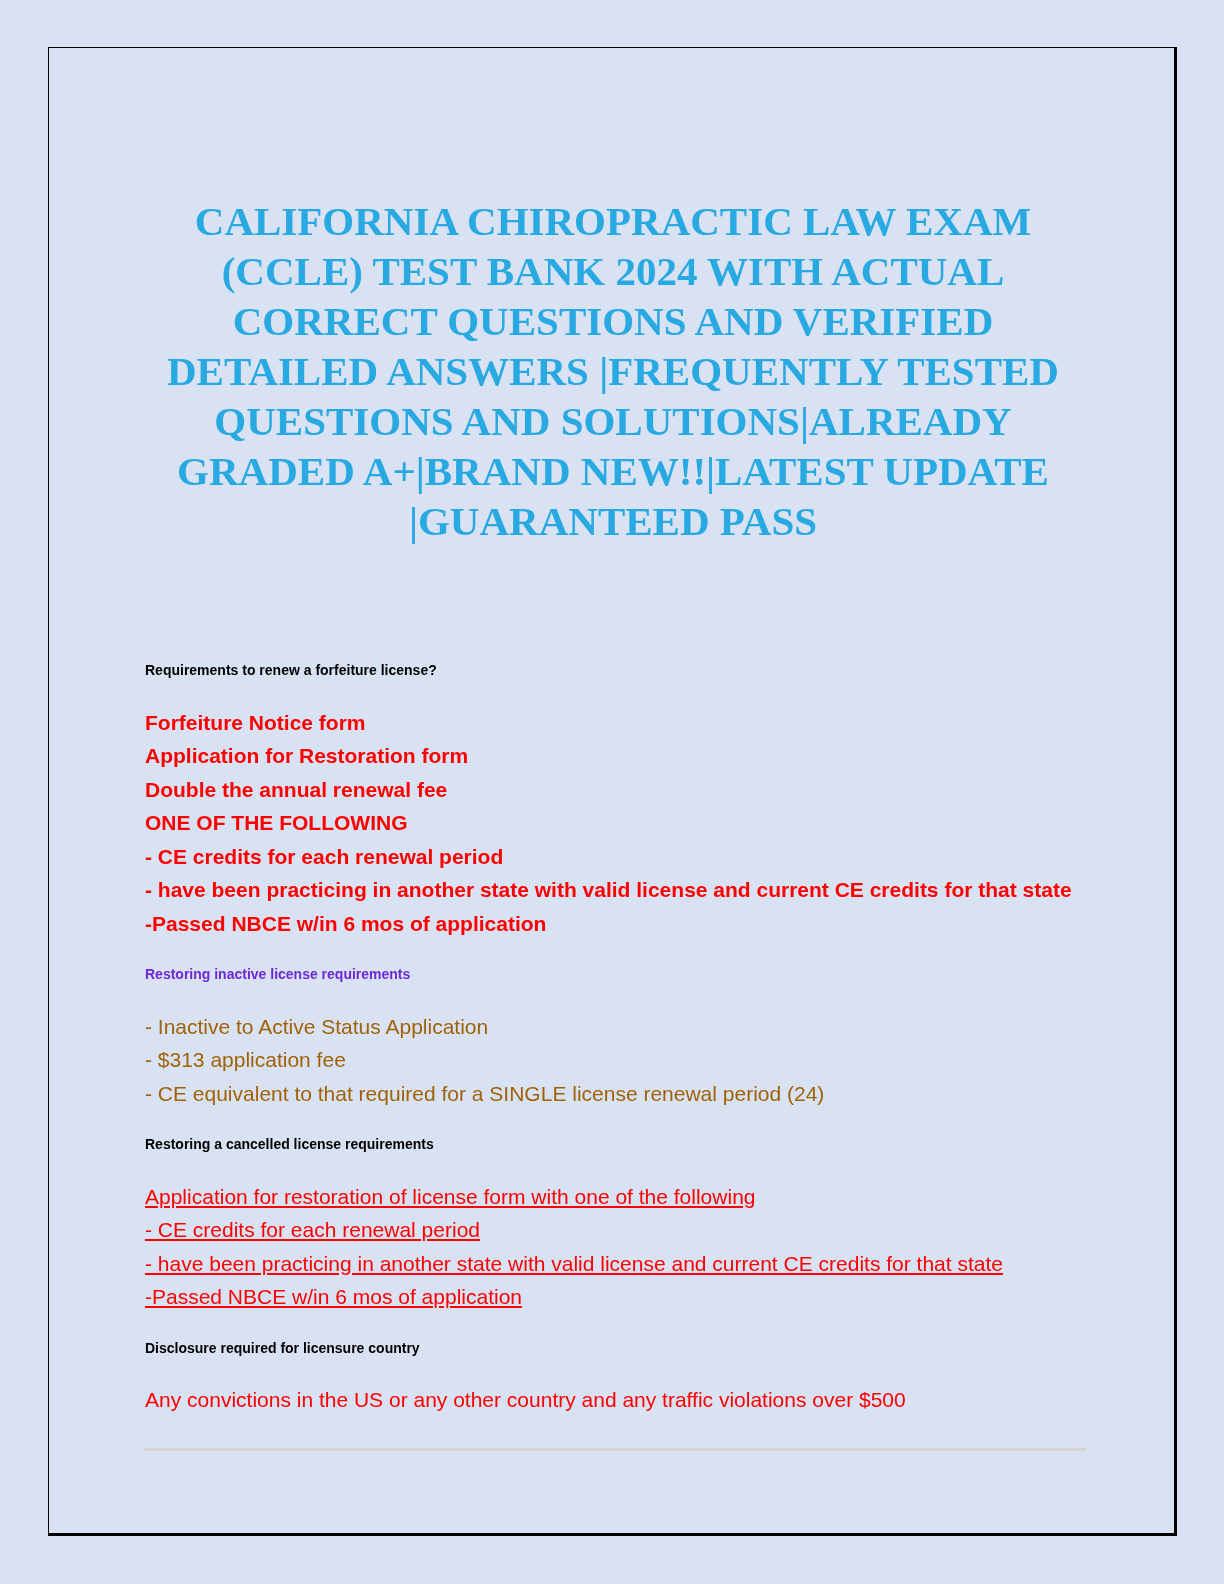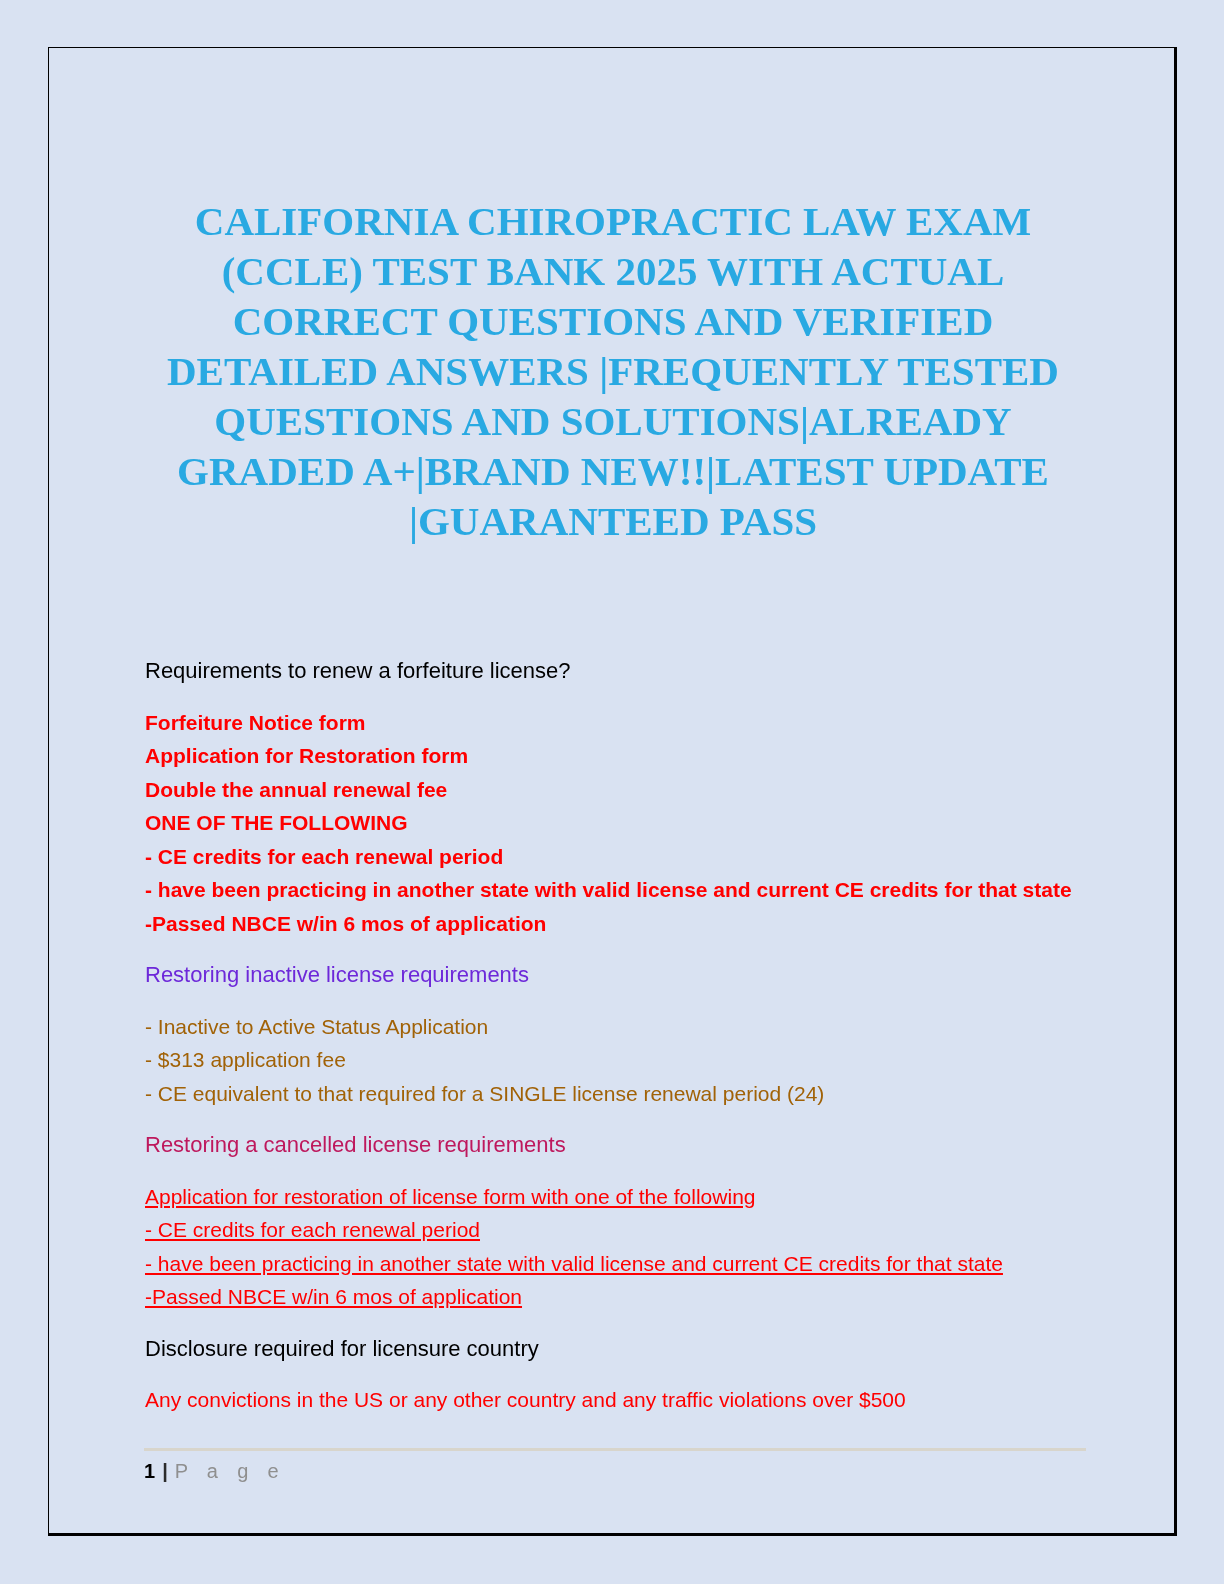--- a/index.html
+++ b/index.html
@@ -30,24 +30,25 @@
   .doc-title {
     font-family: "Liberation Serif", serif;
     font-weight: bold;
     font-size: 41px;
     line-height: 50px;
     text-align: center;
     white-space: pre-line;
     margin: 0 0 108px 0;
   }
   .question {
-    font-size: 22px;
+    font-size: 14px;
     line-height: 33.5px;
     margin: 0 0 18px 0;
     white-space: pre-line;
+    font-weight: bold;
   }
   .answer {
     font-size: 21px;
     line-height: 33.5px;
     margin: 0 0 18px 0;
     white-space: pre-line;
   }
   .footer {
     position: absolute;
     top: 1400px;
@@ -73,51 +74,48 @@
     letter-spacing: 0.34em;
   }
 </style>
 </head>
 <body style="background: rgb(217, 226, 242);">
 
 <div class="page" style="border-color: rgb(0, 0, 0);">
   <div class="content">
 
     <h1 class="doc-title" style="color: rgb(41, 169, 226);">CALIFORNIA CHIROPRACTIC LAW EXAM
-(CCLE) TEST BANK 2025 WITH ACTUAL
+(CCLE) TEST BANK 2024 WITH ACTUAL
 CORRECT QUESTIONS AND VERIFIED
 DETAILED ANSWERS |FREQUENTLY TESTED
 QUESTIONS AND SOLUTIONS|ALREADY
 GRADED A+|BRAND NEW!!|LATEST UPDATE
 |GUARANTEED PASS</h1>
 
     <p class="question" style="color: rgb(0, 0, 0);">Requirements to renew a forfeiture license?</p>
     <p class="answer" style="color: rgb(255, 0, 0); font-weight: bold;">Forfeiture Notice form
 Application for Restoration form
 Double the annual renewal fee
 ONE OF THE FOLLOWING
 - CE credits for each renewal period
 - have been practicing in another state with valid license and current CE credits for that state
 -Passed NBCE w/in 6 mos of application</p>
 
     <p class="question" style="color: #6d28d9;">Restoring inactive license requirements</p>
     <p class="answer" style="color: #a16207;">- Inactive to Active Status Application
 - $313 application fee
 - CE equivalent to that required for a SINGLE license renewal period (24)</p>
 
-    <p class="question" style="color: #be185d;">Restoring a cancelled license requirements</p>
+    <p class="question" style="color: #000000;">Restoring a cancelled license requirements</p>
     <p class="answer" style="color: rgb(255, 0, 0); text-decoration: underline;">Application for restoration of license form with one of the following
 - CE credits for each renewal period
 - have been practicing in another state with valid license and current CE credits for that state
 -Passed NBCE w/in 6 mos of application</p>
 
     <p class="question" style="color: rgb(0, 0, 0);">Disclosure required for licensure country</p>
     <p class="answer" style="color: rgb(255, 0, 0);">Any convictions in the US or any other country and any traffic violations over $500</p>
 
   </div>
 
   <div class="footer">
     <div class="footer-rule" style="background-color: rgb(216, 213, 204);"></div>
-    <div class="footer-text">
-      <span class="pg-num" style="color: rgb(0, 0, 0);">1</span><span class="pg-sep" style="color: rgb(43, 43, 43);">|</span><span class="pg-label" style="color: rgb(143, 143, 143);">P a g e</span>
-    </div>
   </div>
 </div>
 
 </body></html>

